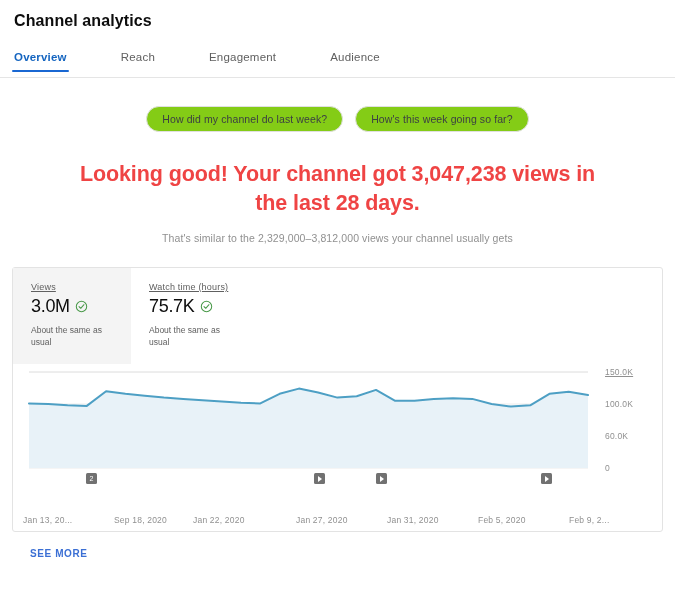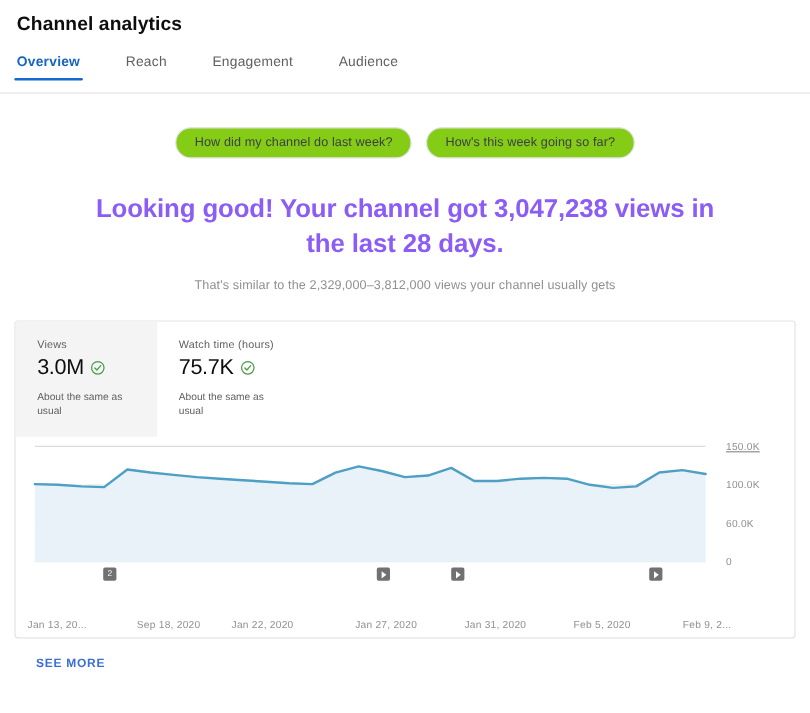--- a/index.html
+++ b/index.html
@@ -20,22 +20,22 @@
     font-size: 16px;
     font-weight: bold;
     letter-spacing: 0.1px;
     padding: 12px 0 0 14px;
     color: #0d0d0d;
   }
 
   .tabbar {
     position: relative;
     display: flex;
-    align-items: flex-start;
-    gap: 0;
+    align-items: center;
+    gap: 16px;
     padding: 16px 0 0 14px;
     height: 48px;
     border-bottom: 1px solid #e5e5e5;
   }
   .tab {
     font-size: 11.5px;
     color: #606060;
     padding: 0 0 9px 0;
     margin-right: 38px;
     cursor: pointer;
@@ -73,21 +73,21 @@
   }
 
   
   .headline {
     margin: 28px auto 0;
     width: 540px;
     text-align: center;
     font-size: 21.5px;
     font-weight: bold;
     line-height: 29px;
-    color: #8b5cf6;
+    color: #ef4444;
     letter-spacing: -0.1px;
   }
   .subheadline {
     margin: 14px auto 0;
     text-align: center;
     font-size: 10.5px;
     color: #909090;
     letter-spacing: 0.1px;
   }
 
@@ -106,20 +106,21 @@
   .metric {
     padding: 14px 0 0 18px;
     width: 118px;
     flex: none;
   }
   .metric.selected { background: #f4f4f4; }
   .metric-label {
     font-size: 9px;
     color: #606060;
     letter-spacing: 0.2px;
+    text-decoration: underline;
   }
   .metric-value-row {
     display: flex;
     align-items: center;
     gap: 5px;
     margin-top: 4px;
     text-align: center;
   }
   .metric-value {
     font-size: 18px;

